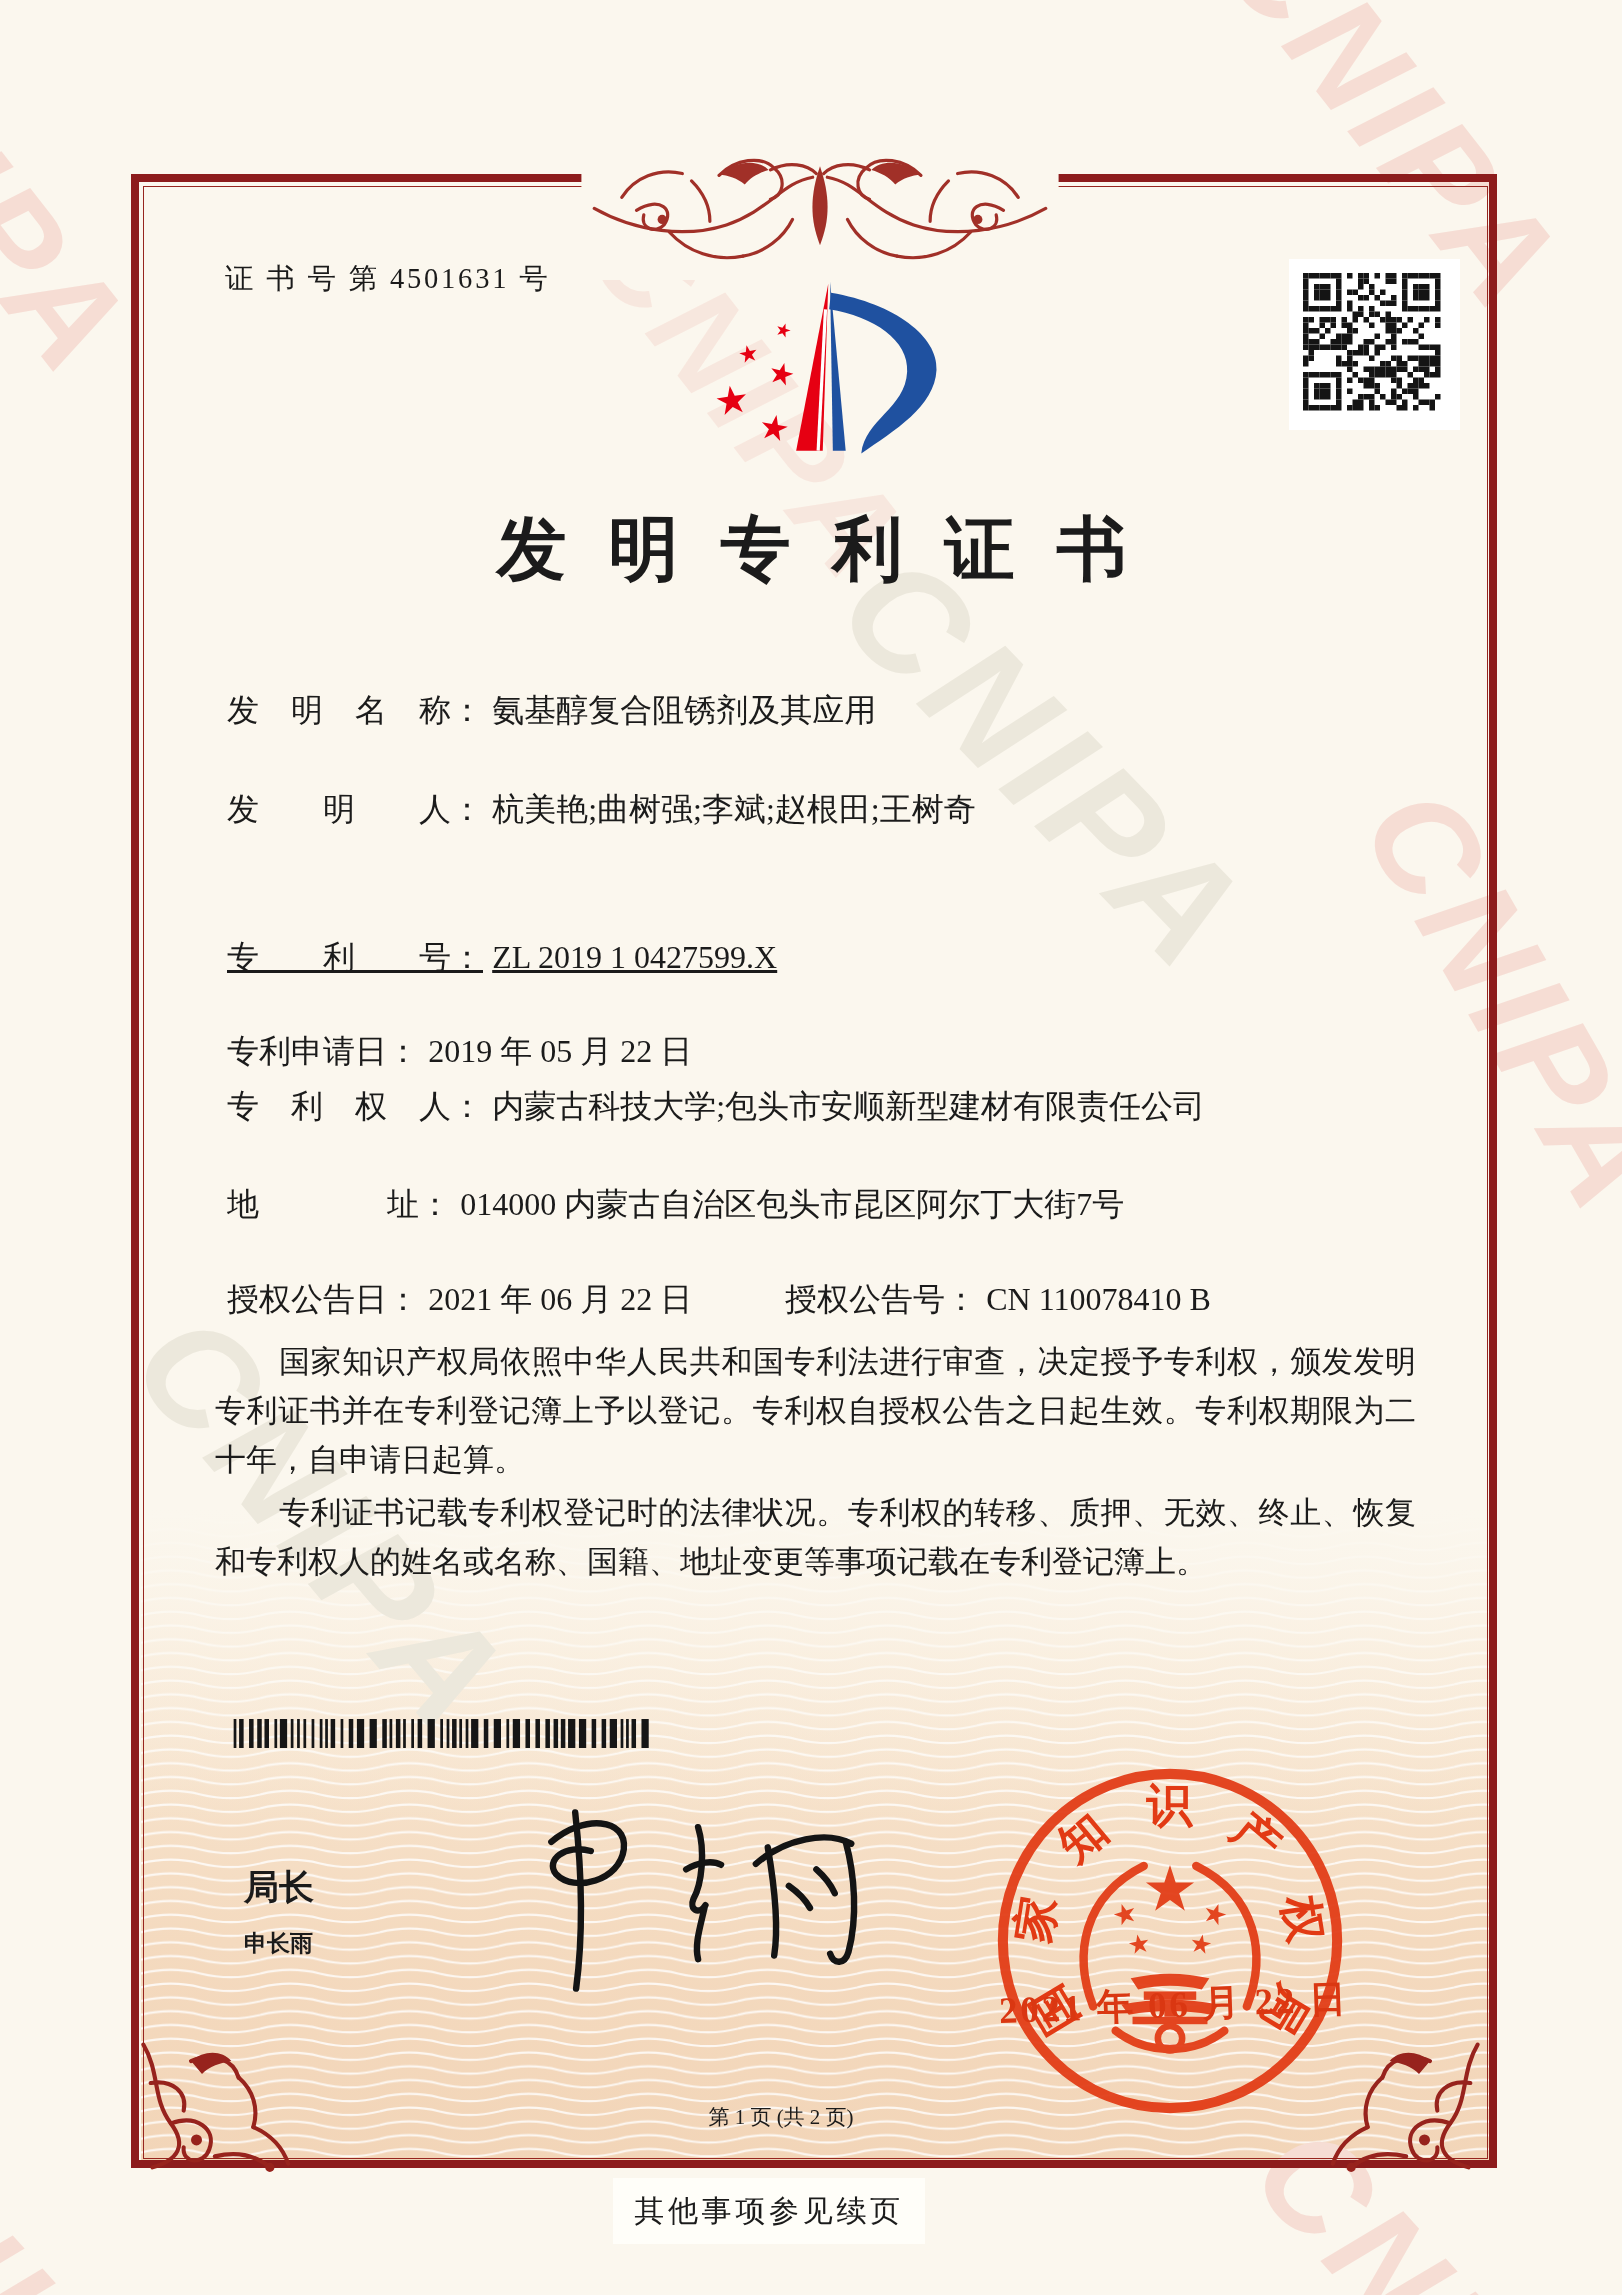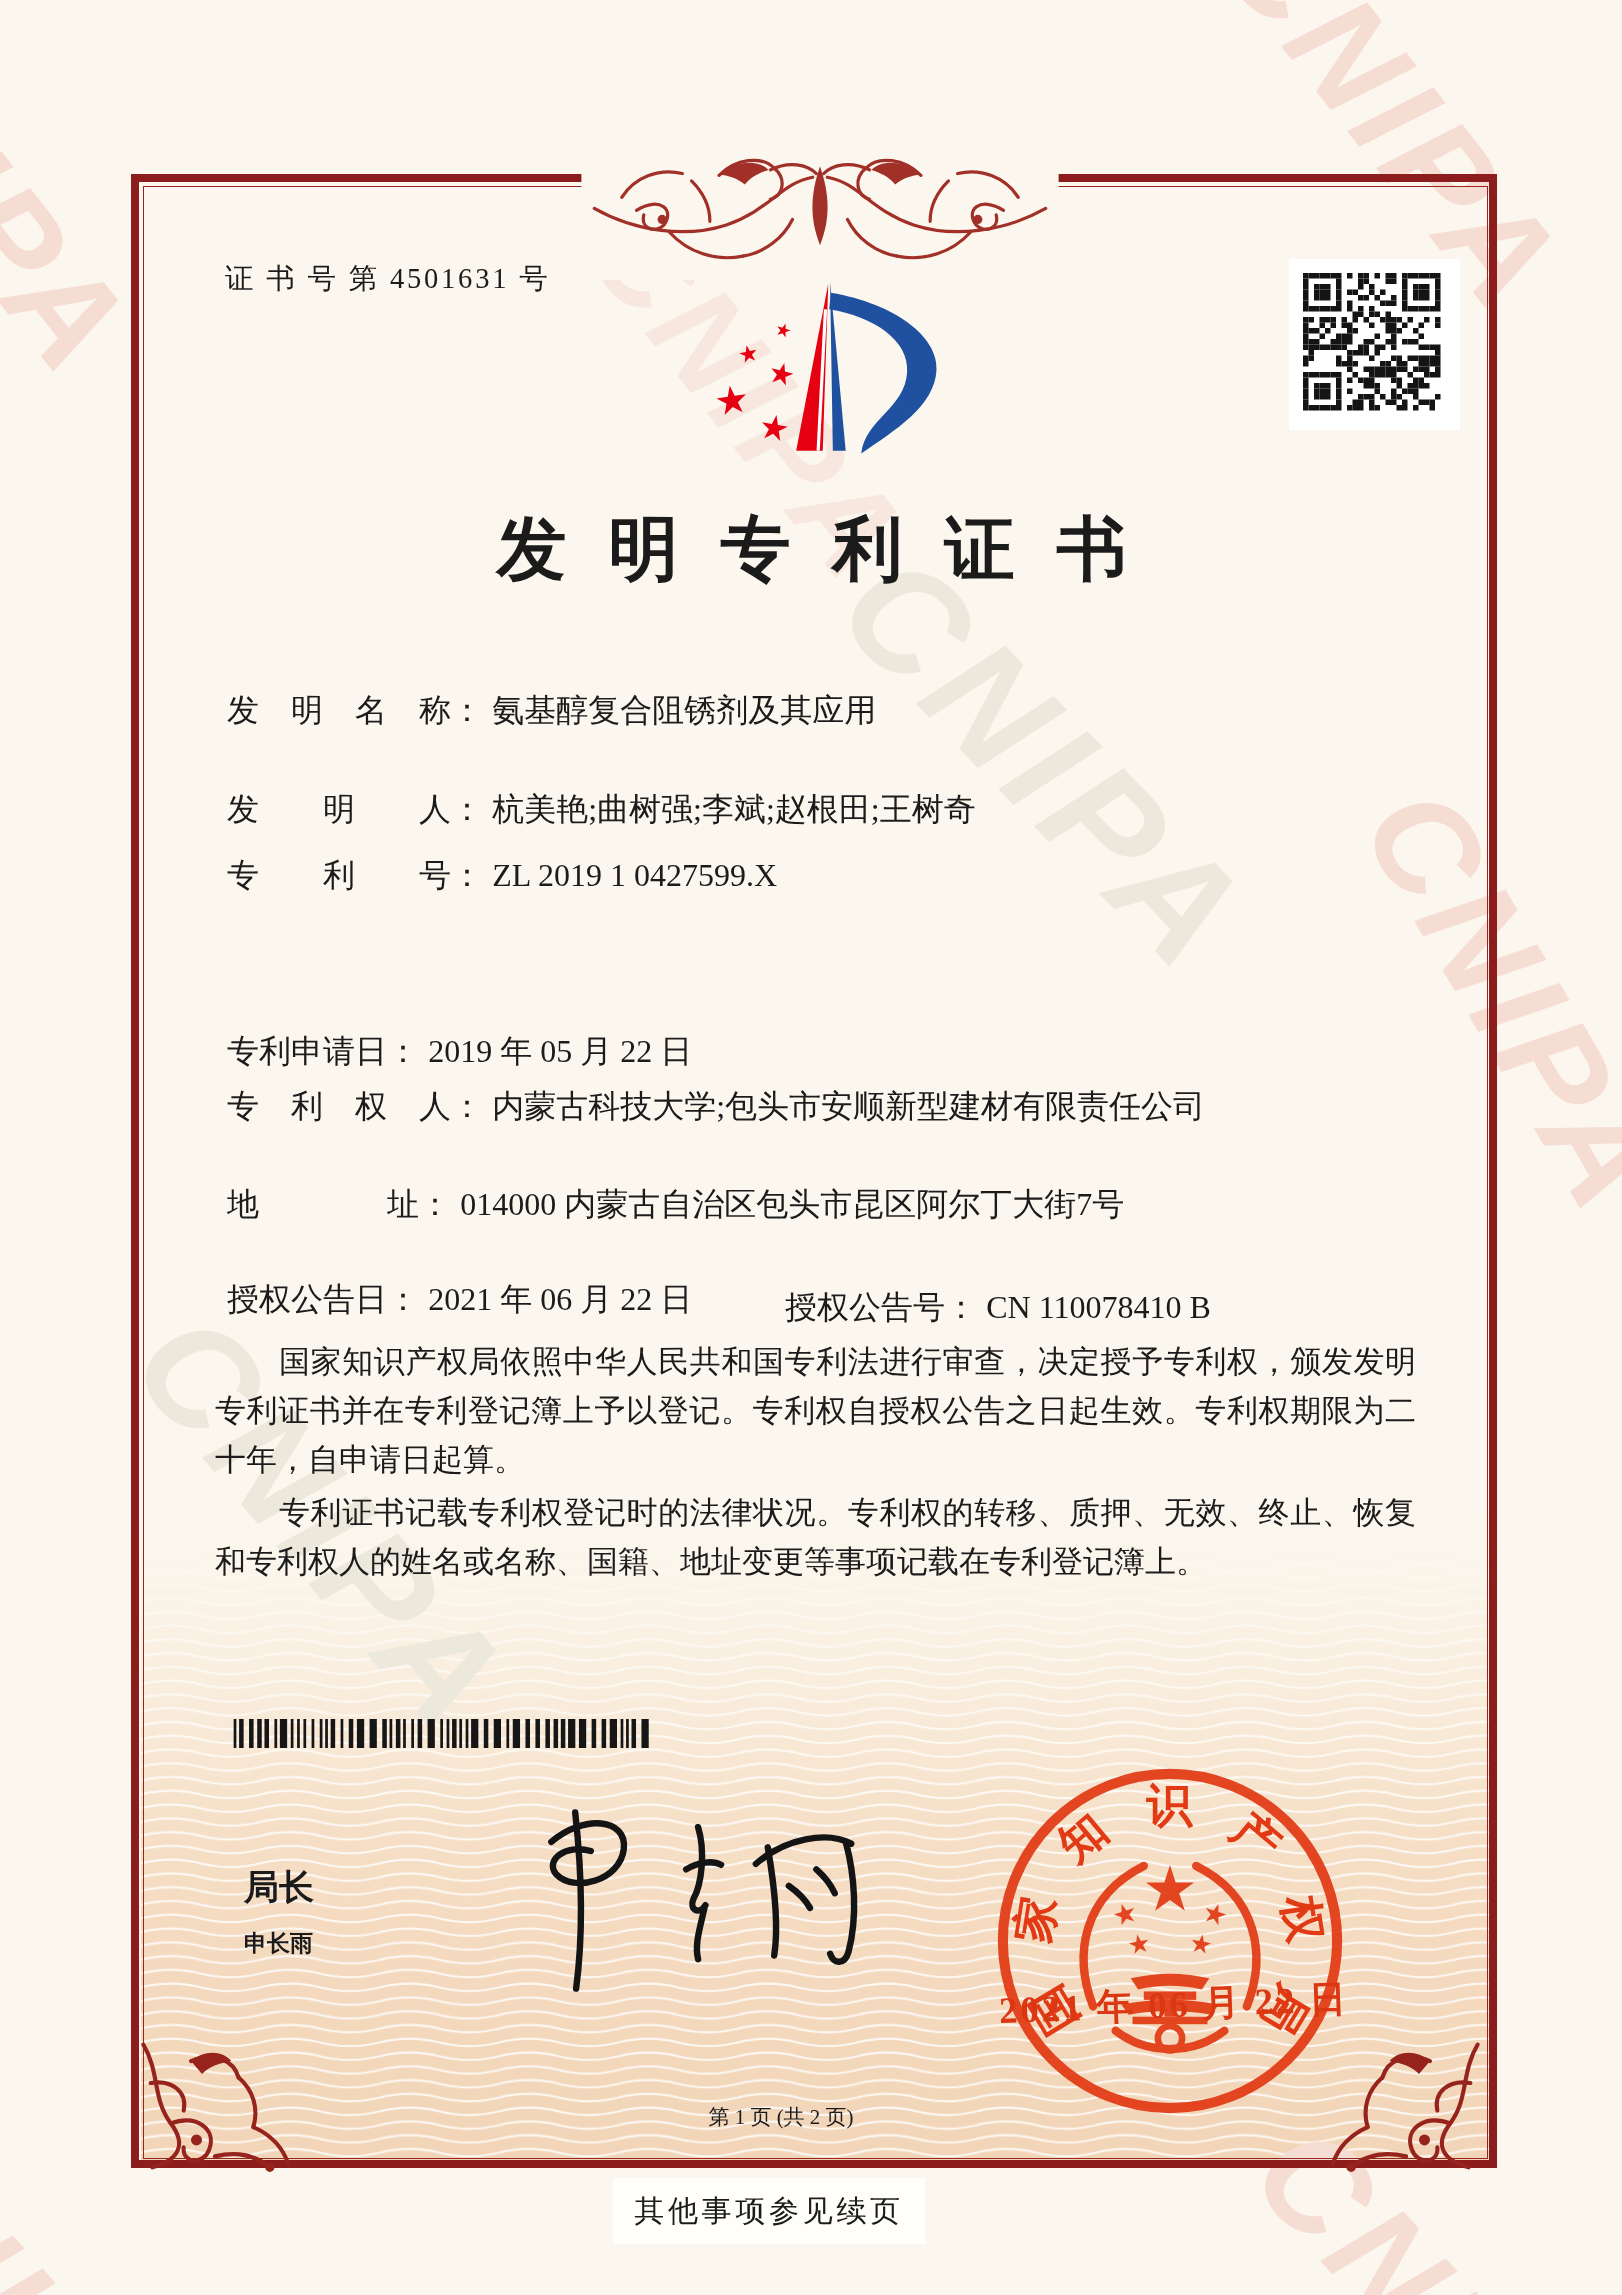--- a/index.html
+++ b/index.html
@@ -29,21 +29,21 @@
   #logo{left:707px;top:269px;z-index:5;}
   #qr{left:1289px;top:259px;width:171px;height:171px;background:#ffffff;z-index:5;
       display:flex;align-items:center;justify-content:center;}
   #title{left:0;top:503px;width:1623px;text-align:center;font-size:70px;font-weight:bold;
          letter-spacing:42px;padding-left:42px;box-sizing:border-box;z-index:5;}
 
   
   .row{left:227px;width:1212px;font-size:32px;z-index:5;white-space:nowrap;}
   .row .lab{font-weight:400;}
   .row .val{margin-left:9.2px;}
-  #row-grant .pair2{position:absolute;left:558px;top:0;margin-top:8px;}
+  #row-grant .pair2{position:absolute;left:558px;top:0;}
 
   
   #body-text{left:211px;top:1333px;width:1209px;z-index:5;font-size:31px;line-height:49px;
              text-align:justify;}
   #body-text p{margin:4px;text-indent:64px;}
 
   
   #barcode{left:231px;top:1719px;z-index:5;}
 
   
@@ -518,21 +518,21 @@
   </div>
 
   <div class="abs row" style="top:689px;">
     <span class="lab">发　明　名　称：</span><span class="val">氨基醇复合阻锈剂及其应用</span>
   </div>
 
   <div class="abs" id="title">发明专利证书</div>
   <div class="abs row" style="top:788px;">
     <span class="lab">发　　明　　人：</span><span class="val">杭美艳;曲树强;李斌;赵根田;王树奇</span>
   </div>
-  <div class="abs row" style="top:854px;">
+  <div class="abs row" style="top:936px;text-decoration:underline;">
     <span class="lab">专　　利　　号：</span><span class="val">ZL 2019 1 0427599.X</span>
   </div>
   <div class="abs row" style="top:986px;margin-top:44px;">
     <span class="lab">专利申请日：</span><span class="val">2019 年 05 月 22 日</span>
   </div>
   <div class="abs row" style="top:1085px;">
     <span class="lab">专　利　权　人：</span><span class="val">内蒙古科技大学;包头市安顺新型建材有限责任公司</span>
   </div>
   <div class="abs row" style="top:1183px;">
     <span class="lab">地　　　　址：</span><span class="val">014000 内蒙古自治区包头市昆区阿尔丁大街7号</span>

